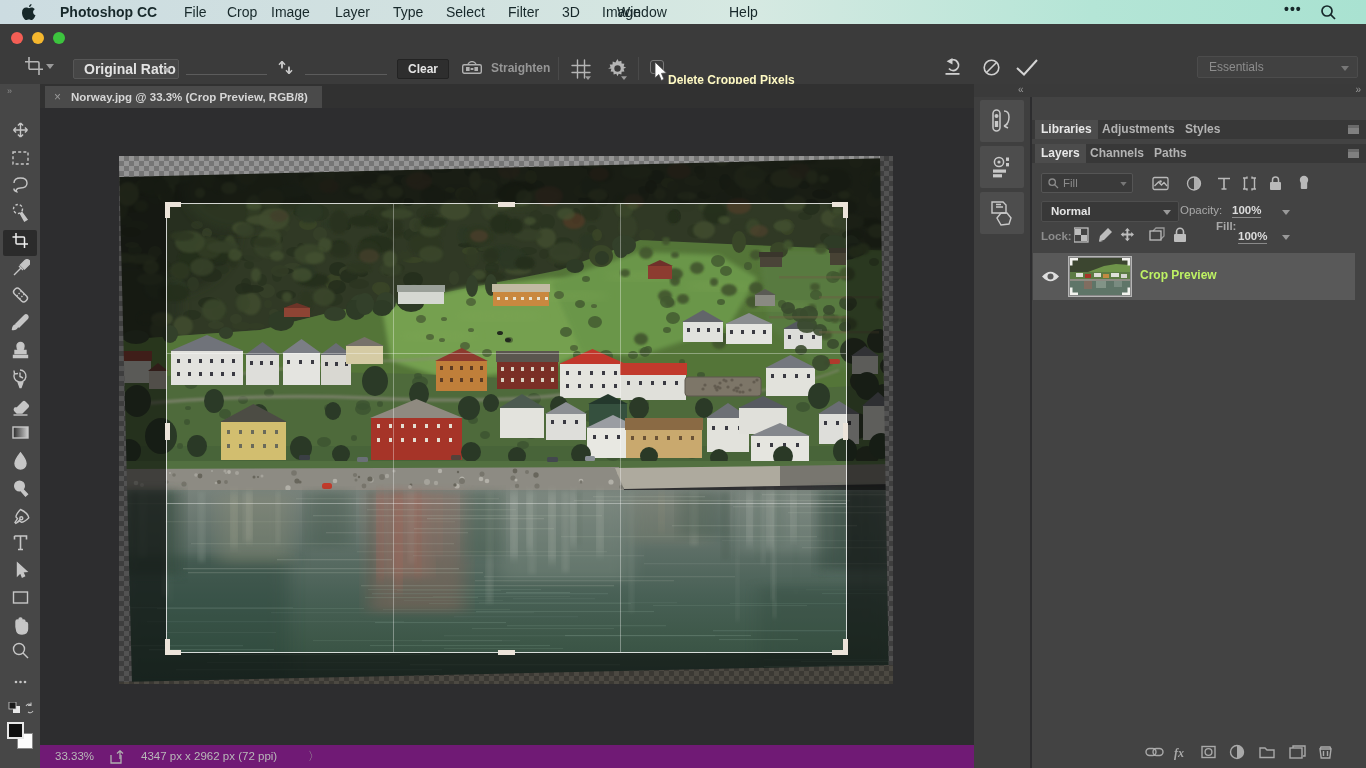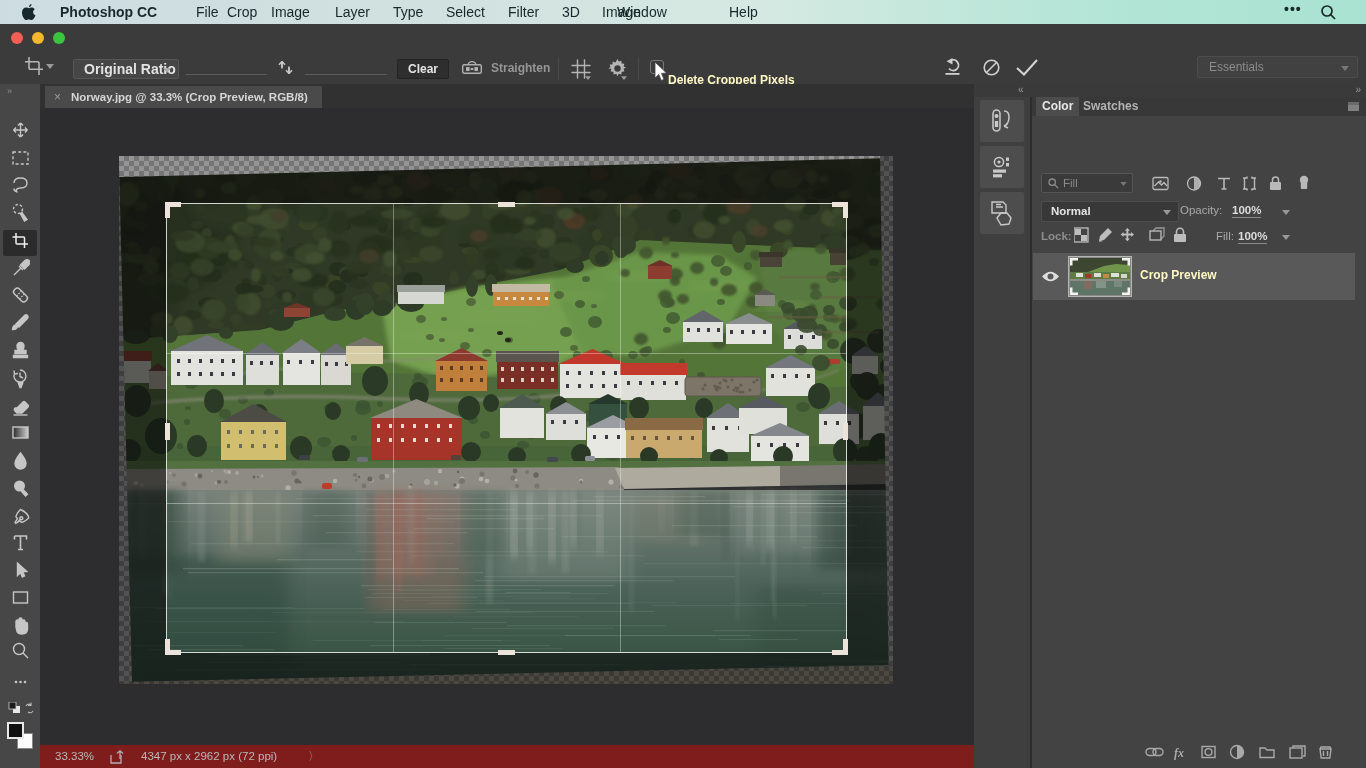--- a/index.html
+++ b/index.html
@@ -26,42 +26,42 @@
   #doctab { position:absolute; left:5px; top:2px; height:22px; background:#4a4a4a; color:#d6d6d6;
     font-size:11.5px; line-height:22px; padding:0 14px 0 26px; }
 
   
   #toolbar { left:0; top:84px; width:40px; height:684px; background:#474747; }
 
   
   #canvas { left:40px; top:108px; width:934px; height:637px; background:#2d2d2f; overflow:hidden; }
 
   
-  #statusbar { left:40px; top:745px; width:934px; height:23px; background:#7f1d1d; color:#b9b9b9;
+  #statusbar { left:40px; top:745px; width:934px; height:23px; background:#701a75; color:#b9b9b9;
     font-size:11.5px; line-height:23px; }
 
   
   #panelhead { left:974px; top:84px; width:392px; height:13px; background:#3a3a3a; color:#9a9a9a; }
   #iconstrip { left:974px; top:97px; width:56px; height:671px; background:#3f3f3f; }
   #panels { left:1032px; top:97px; width:334px; height:671px; background:#434343; color:#c9c9c9; font-size:11.5px; }
   .ptabs { position:absolute; left:0; width:334px; height:19px; background:#383838; }
   .ptab { position:absolute; top:0; height:19px; line-height:19px; padding:0 6px; color:#b3b3b3; font-size:12px; font-weight:bold; }
   .ptab.on { background:#4c4c4c; color:#e8e8e8; font-weight:bold; }
   .pmenu { position:absolute; right:7px; width:11px; height:9px; background:#808080; top:5px; border-top:3px solid #6a6a6a; }
 </style>
 </head>
 <body>
 <div id="app">
 
   <div class="abs" id="menubar">
     <svg class="abs" style="left:21px;top:3px" width="15" height="18" viewBox="0 0 15 18">
       <path fill="#17282a" d="M10.7 4.6c-.9 0-2 .6-2.7.6-.7 0-1.7-.6-2.8-.6C3.1 4.6 1 6.3 1 9.7c0 3.6 2.7 7.4 4.2 7.4.8 0 1.6-.6 2.7-.6 1.1 0 1.7.6 2.7.6 1.5 0 3.6-3.4 3.9-4.8-1.6-.6-2.4-1.8-2.4-3.2 0-1.3.7-2.3 1.7-2.9-.8-1.1-2.1-1.6-3.1-1.6zM10.5 1c.2 1.1-.9 3-2.4 3C7.9 2.4 9.3 1 10.5 1z"></path>
     </svg>
     <span class="mi bold" style="left:60px">Photoshop CC</span>
-    <span class="mi" style="left:196px">File</span>
+    <span class="mi" style="left:184px">File</span>
     <span class="mi" style="left:227px">Crop</span>
     <span class="mi" style="left:271px">Image</span>
     <span class="mi" style="left:335px">Layer</span>
     <span class="mi" style="left:393px">Type</span>
     <span class="mi" style="left:446px">Select</span>
     <span class="mi" style="left:508px">Filter</span>
     <span class="mi" style="left:562px">3D</span>
     <span class="mi" style="left:602px">Image</span>
     <span class="mi" style="left:617px">Window</span>
     <span class="mi" style="left:729px">Help</span>
@@ -1507,27 +1507,34 @@
       <g fill="none" stroke="#c9c9c9" stroke-width="1.4">
         <path d="M2 1 h11 l3 3 v8 h-14 z"></path>
         <path d="M8 12 l4 -5 6 0 4 5 -2 6 -8 1 z" transform="translate(-1,5)"></path>
         <path d="M6 3.5 h5 M6 6 h7"></path>
       </g>
     </svg>
   </div>
 
   <div class="abs" id="panels">
     
-    <div class="ptabs" style="top:0px">
-      <div class="ptab on" style="left:4px">Color</div>
-      <div class="ptab" style="left:45px">Swatches</div>
+    
+    <div class="ptabs" style="top:23px">
+      <div class="ptab on" style="left:3px">Libraries</div>
+      <div class="ptab" style="left:64px">Adjustments</div>
+      <div class="ptab" style="left:147px">Styles</div>
       <div class="pmenu"></div>
     </div>
     
-    
+    <div class="ptabs" style="top:47px">
+      <div class="ptab on" style="left:3px">Layers</div>
+      <div class="ptab" style="left:52px">Channels</div>
+      <div class="ptab" style="left:116px">Paths</div>
+      <div class="pmenu"></div>
+    </div>
 
     
     <div class="abs" style="left:9px;top:76px;width:92px;height:20px;background:#3a3a3a;border:1px solid #555;border-radius:2px;color:#8b8b8b;line-height:18px">
       <svg class="abs" style="left:6px;top:4px" width="11" height="11" viewBox="0 0 11 11">
         <circle cx="4.2" cy="4.2" r="3.2" fill="none" stroke="#8b8b8b" stroke-width="1.3"></circle>
         <line x1="6.6" y1="6.6" x2="10" y2="10" stroke="#8b8b8b" stroke-width="1.3"></line>
       </svg>
       <span style="position:absolute;left:21px">Fill</span>
       <svg class="abs" style="right:5px;top:8px" width="7" height="4" viewBox="0 0 8 5">
           <path d="M0 0 L4 5 L8 0 Z" fill="#777"></path>
@@ -1573,21 +1580,21 @@
         <path d="M34 1 l4 4 -8 8 -5 1 1 -5 z M26 13 l3 1 -4 1 z"></path>
         <path d="M56 1 l2.8 3 h-1.8 v3.2 h3.2 v-1.8 l3 2.8 -3 2.8 v-1.8 h-3.2 v3.2 h1.8 l-2.8 3 -2.8 -3 h1.8 v-3.2 h-3.2 v1.8 l-3 -2.8 3 -2.8 v1.8 h3.2 v-3.2 h-1.8 z" transform="scale(0.92) translate(2,0)"></path>
         <g fill="none" stroke="#bdbdbd" stroke-width="1.3">
           <rect x="76" y="4" width="11" height="9"></rect>
           <path d="M79 4 l3 -3 8 0 0 8 -3 3" opacity="0.7"></path>
         </g>
         <rect x="100" y="7" width="12" height="8" rx="1"></rect>
         <path d="M102.5 7 v-2.2 a3.3 3.3 0 0 1 7 0 v2.2" fill="none" stroke="#bdbdbd" stroke-width="1.6"></path>
       </g>
     </svg>
-    <span class="abs" style="left:184px;top:133px;color:#a9a9a9;font-weight:normal">Fill:</span>
+    <span class="abs" style="left:184px;top:123px;color:#a9a9a9;font-weight:bold">Fill:</span>
     <span class="abs" style="left:206px;top:133px;color:#dcdcdc;font-weight:bold;border-bottom:1px solid #8a8a8a;padding-bottom:1px">100%</span>
     <svg class="abs" style="left:250px;top:138px" width="8" height="5" viewBox="0 0 8 5">
         <path d="M0 0 L4 5 L8 0 Z" fill="#999"></path>
       </svg>
 
     
     <div class="abs" style="left:1px;top:156px;width:322px;height:47px;background:#595959"></div>
     <svg class="abs" style="left:9px;top:173px" width="19" height="13" viewBox="0 0 19 13">
       <path d="M1 6.5 Q9.5 -3 18 6.5 Q9.5 16 1 6.5 Z" fill="#dedede"></path>
       <circle cx="9.5" cy="6.5" r="3" fill="#595959"></circle>
@@ -1610,21 +1617,21 @@
       <rect x="26" y="23" width="10" height="7" fill="#9aa89c" opacity="0.6"></rect>
       <rect x="44" y="23" width="8" height="6" fill="#94a298" opacity="0.5"></rect>
       <g fill="#f2f2ee">
         <path d="M0 0 h8 v2.5 h-5.5 v5 h-2.5 z"></path>
             <path d="M60 0 h-8 v2.5 h5.5 v5 h2.5 z"></path>
         <path d="M0 37 h8 v-2.5 h-5.5 v-5 h-2.5 z"></path>
             <path d="M60 37 h-8 v-2.5 h5.5 v-5 h2.5 z"></path>
       </g>
     </svg>
     </div>
-    <span class="abs" style="left:108px;top:171px;color:#fef9c3;font-weight:bold;font-size:12px">Crop Preview</span>
+    <span class="abs" style="left:108px;top:171px;color:#bef264;font-weight:bold;font-size:12px">Crop Preview</span>
 
     
     <svg class="abs" style="left:112px;bottom:8px" width="212" height="16" viewBox="0 0 212 16">
       <g fill="none" stroke="#a9a9a9" stroke-width="1.4">
         <path d="M2 8 a3.5 3.5 0 0 1 3.5 -3.5 h3 a3.5 3.5 0 0 1 0 7 h-3 A3.5 3.5 0 0 1 2 8 z M9 8 a3.5 3.5 0 0 1 3.5 -3.5 h3 a3.5 3.5 0 0 1 0 7 h-3 A3.5 3.5 0 0 1 9 8 z"></path>
         <text x="30" y="12.5" fill="#a9a9a9" stroke="none" font-size="12px" font-style="italic" font-weight="bold" font-family="Liberation Serif">fx</text>
         <rect x="58" y="2.5" width="13" height="11"></rect>
         <circle cx="64.5" cy="8" r="3.4"></circle>
         <circle cx="93" cy="8" r="6.5"></circle>
         <path d="M93 1.5 v13 a6.5 6.5 0 0 0 0 -13 z" fill="#a9a9a9" stroke="none"></path>

